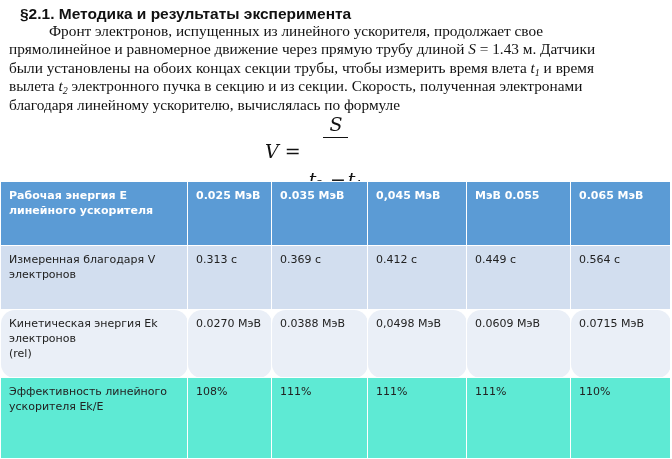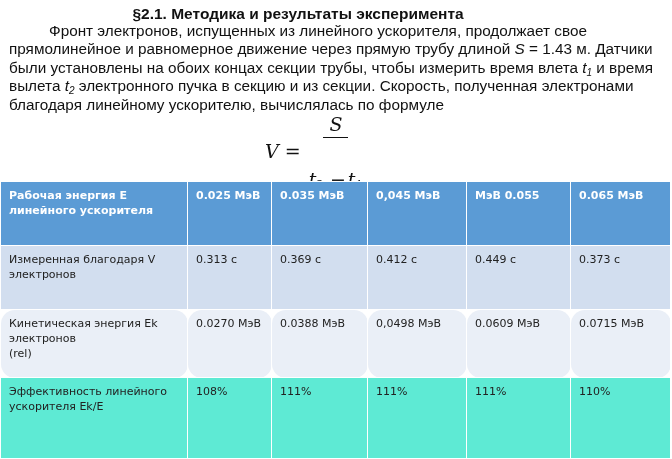--- a/index.html
+++ b/index.html
@@ -13,37 +13,36 @@
       position: relative;
       overflow: hidden;
       font-family: "Liberation Sans", sans-serif;
       color: #111111;
     }
     .title {
       position: absolute;
       left: 0;
       top: 5px;
       width: 560px;
-      text-align: center;
       font-weight: bold;
       font-size: 15.5px;
       line-height: 18px;
-      padding-left: 36px;
+      padding-left: 20px;
       box-sizing: border-box;
     }
     .para {
       position: absolute;
       left: 9px;
       top: 22px;
       width: 660px;
       font-size: 15.3px;
       line-height: 18.4px;
       text-align: left;
     }
-    .para .line { display: block; white-space: nowrap; }
+    .para .line { display: block; white-space: nowrap; font-family: Liberation Serif, serif; }
     .para .indent { padding-left: 40px; }
     .para i { font-style: italic; }
     .para sub { font-size: 10px; vertical-align: -3px; line-height: 0; }
     .formula {
       position: absolute;
       left: 265px;
       top: 125px;
       height: 52px;
       display: flex;
       align-items: center;
@@ -127,21 +126,21 @@
     <td>0,045 МэВ</td>
     <td>МэВ 0.055</td>
     <td>0.065 МэВ</td>
   </tr>
   <tr class="r1">
     <td>Измеренная благодаря V электронов</td>
     <td>0.313 c</td>
     <td>0.369 c</td>
     <td>0.412 c</td>
     <td>0.449 c</td>
-    <td>0.373 c</td>
+    <td>0.564 c</td>
   </tr>
   <tr class="r2">
     <td class="cell-text">Кинетическая энергия Ek электронов
 (rel)</td>
     <td>0.0270 МэВ</td>
     <td>0.0388 МэВ</td>
     <td>0,0498 МэВ</td>
     <td>0.0609 МэВ</td>
     <td>0.0715 МэВ</td>
   </tr>

